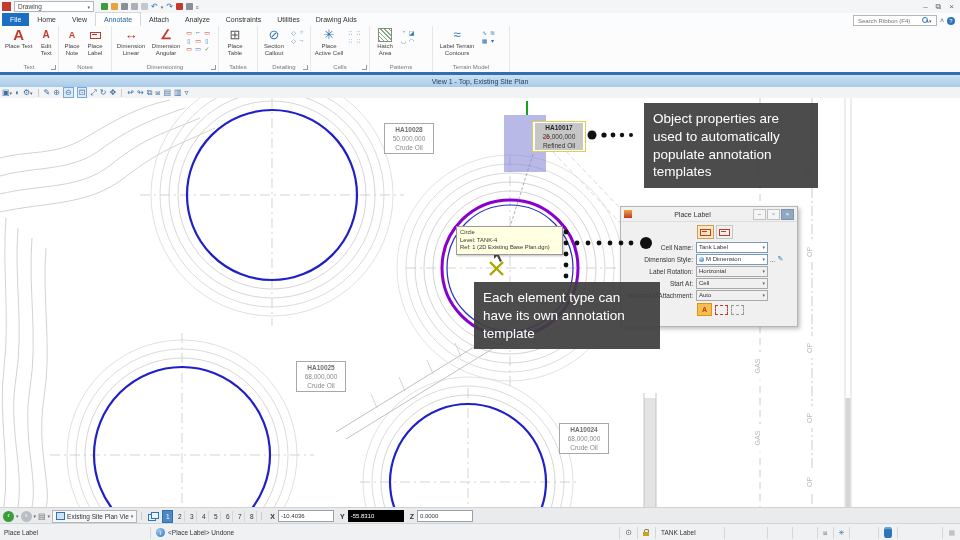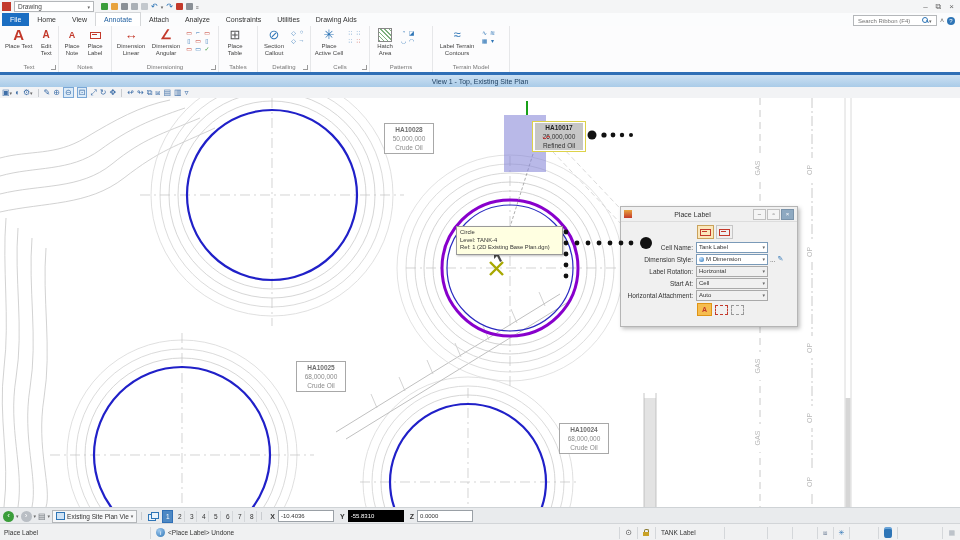--- a/index.html
+++ b/index.html
@@ -536,20 +536,26 @@
             <span class="arr">▾</span>
         </span>
       </div>
       <div class="dbottomicons">
         <span class="dbA">A</span>
         <span class="dashrect"></span>
         <span class="dashrect gray"></span>
       </div>
     </div>
 
+    <div class="abs callout co1">
+      <span>Object properties are used to automatically populate annotation templates</span>
+    </div>
+    <div class="abs callout co2">
+      <span>Each element type can have its own annotation template</span>
+    </div>
 
     <svg width="960" height="409" viewBox="0 0 960 409" style="z-index:35;pointer-events:none">
       <g fill="#111">
         <circle cx="592" cy="37" r="4.5"></circle>
           <circle cx="604" cy="37" r="2.6"></circle>
           <circle cx="613" cy="37" r="2.4"></circle>
         <circle cx="622" cy="37" r="2.2"></circle>
           <circle cx="631" cy="37" r="2"></circle>
         <circle cx="566" cy="145" r="2.4"></circle>
           <circle cx="577" cy="145" r="2.4"></circle>

